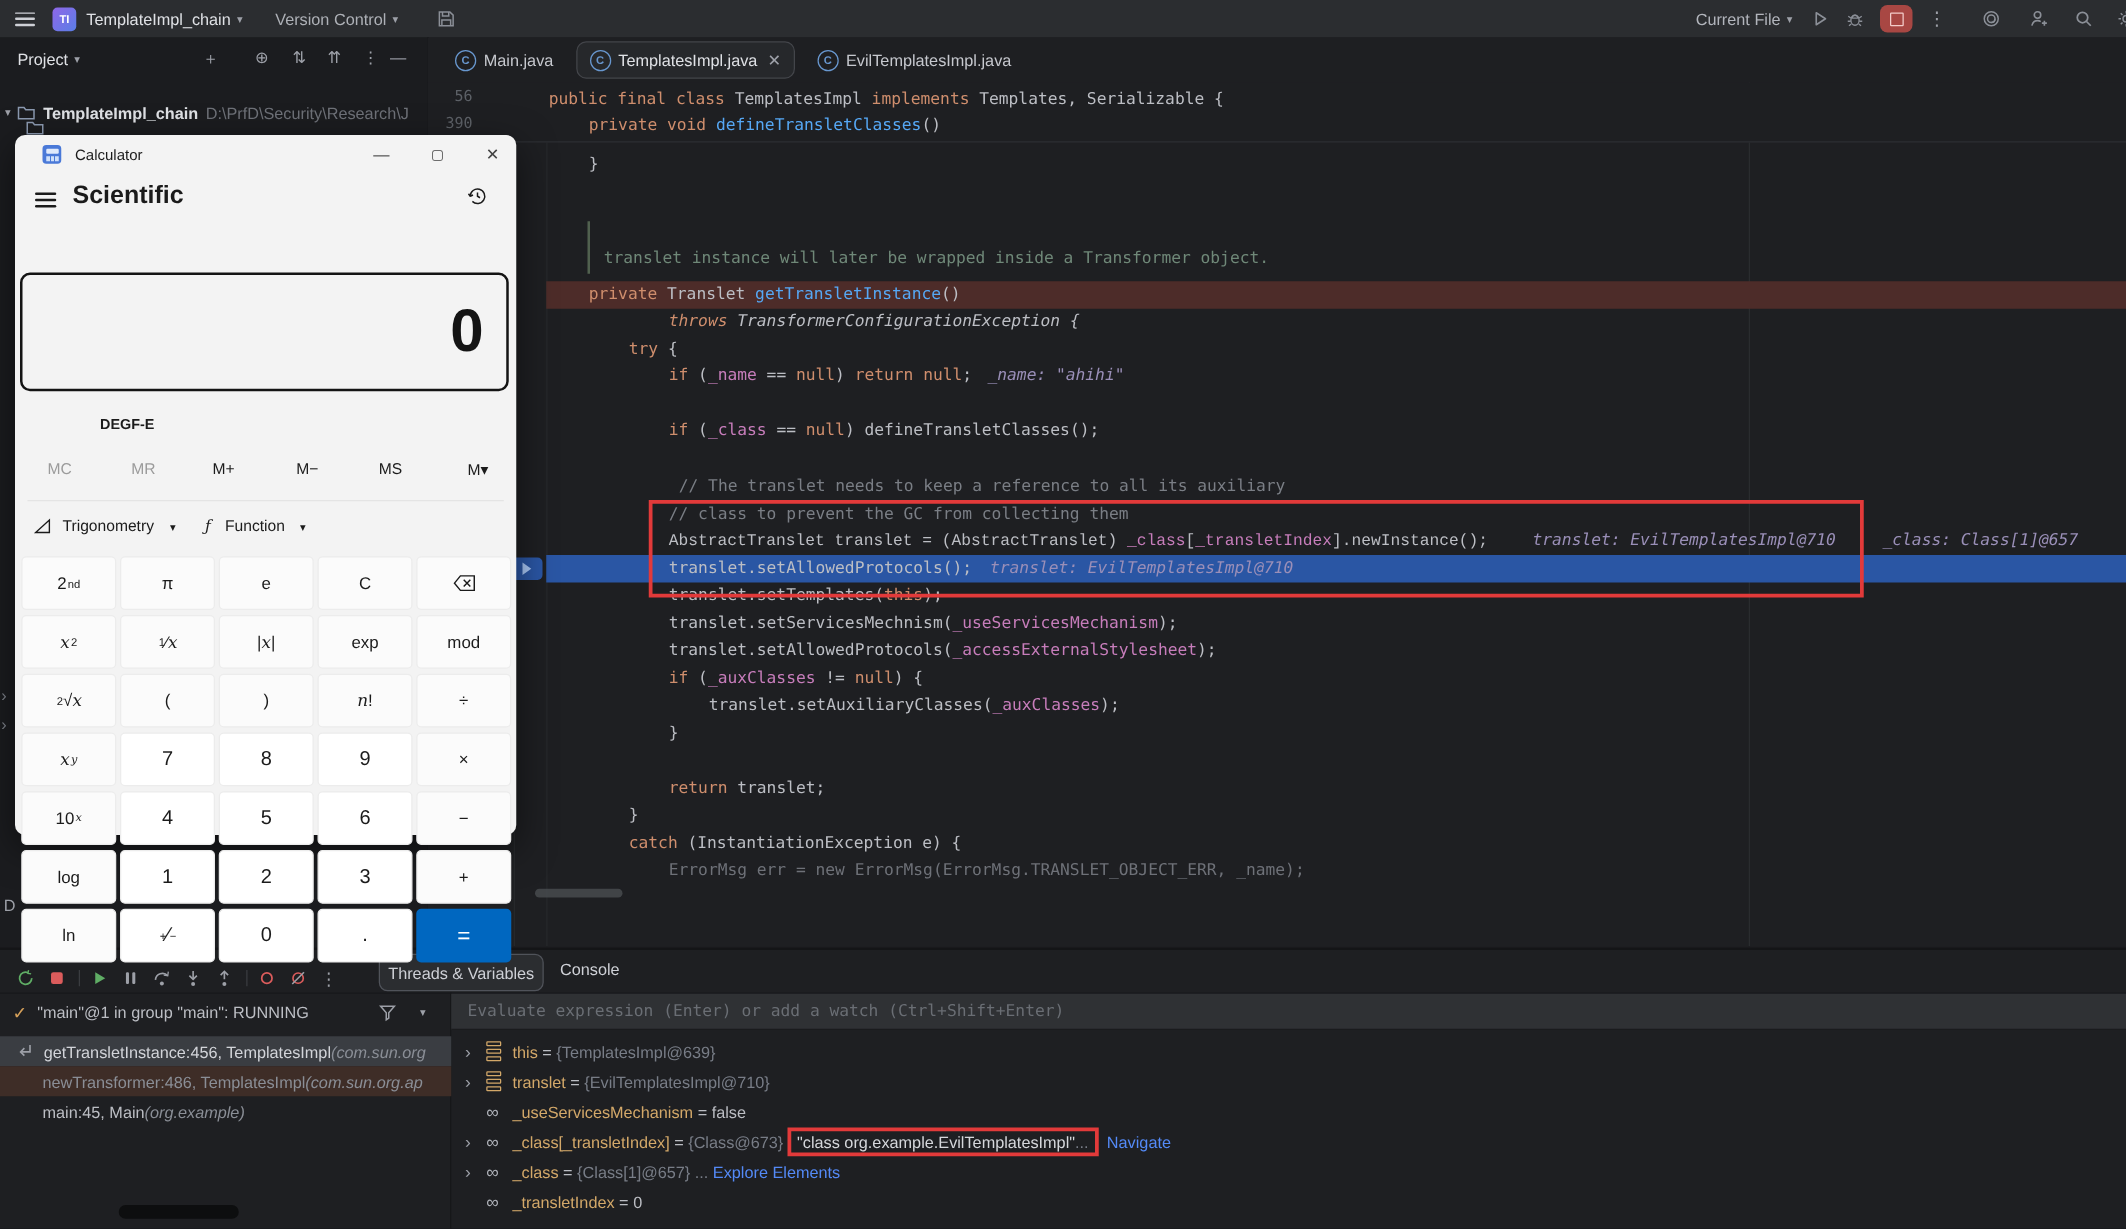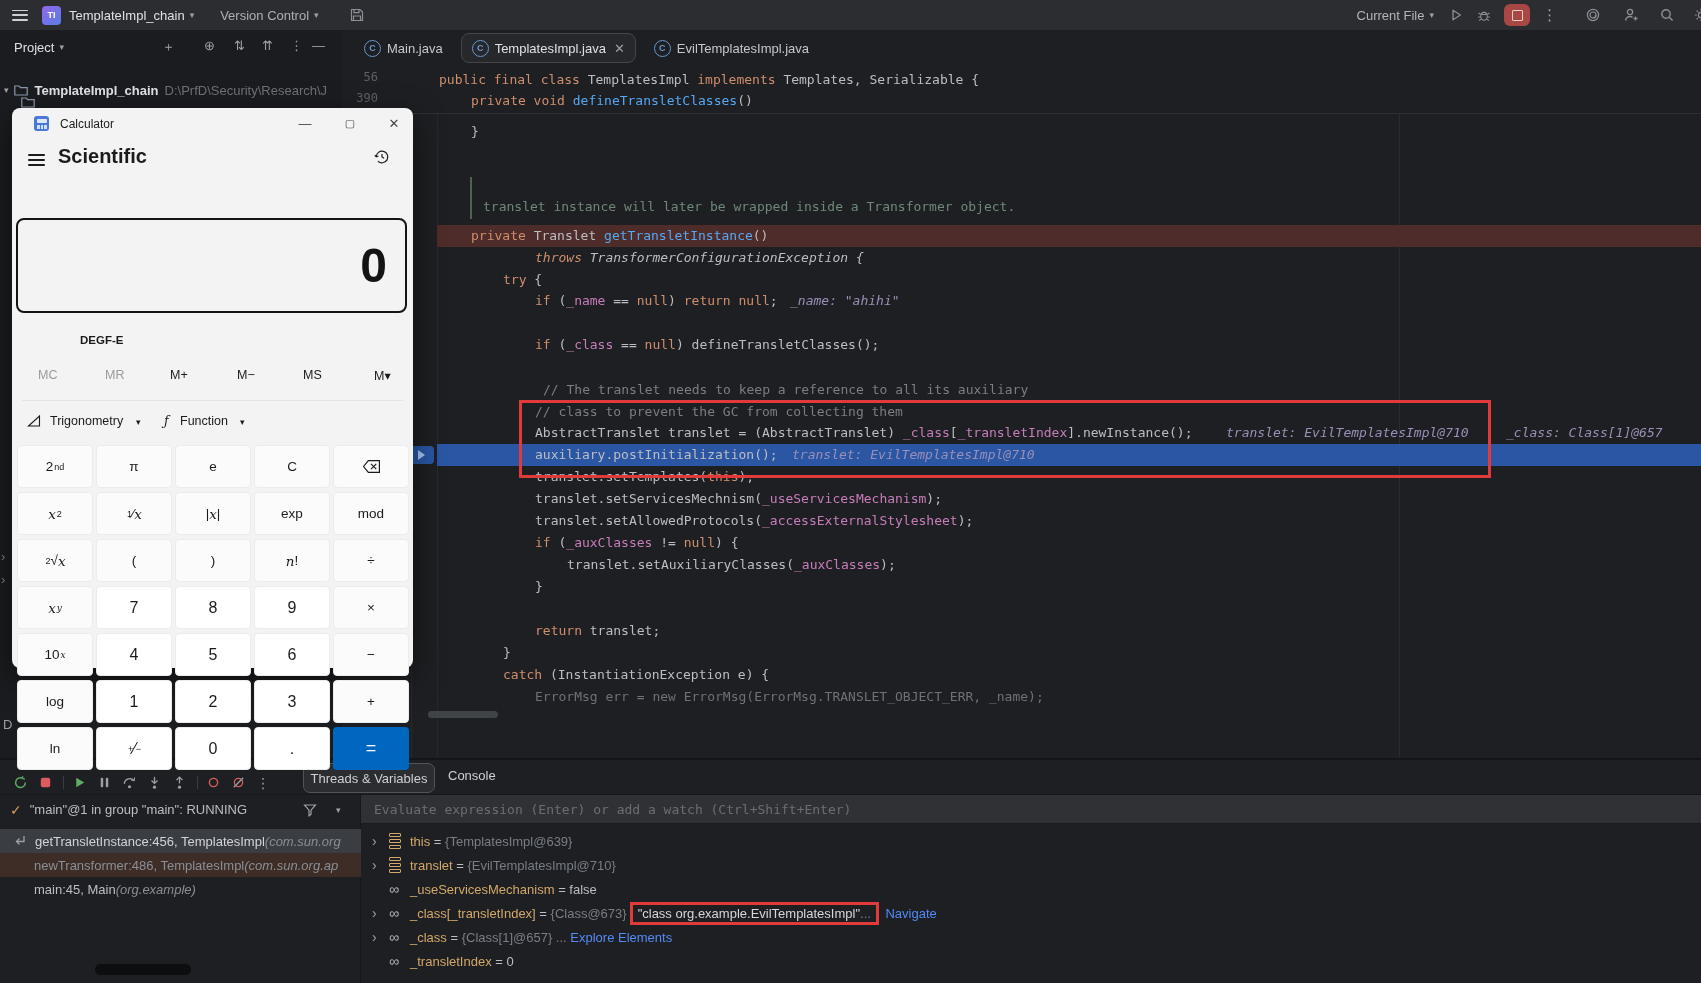--- a/index.html
+++ b/index.html
@@ -221,24 +221,24 @@
         <div class="code-line" style="left: 129px; top: 92px;"><span style="color: rgb(188, 190, 196);">}</span></div>
         <div class="code-line" style="left: 141px; top: 167px;"><span style="color: rgb(111, 136, 120);">translet instance will later be wrapped inside a Transformer object.</span></div>
         <div class="code-line" style="left: 129px; top: 196px; text-align: center;"><span style="color: rgb(207, 142, 109);">private </span><span style="color: rgb(188, 190, 196);">Translet </span><span style="color: rgb(86, 168, 245);">getTransletInstance</span><span style="color: rgb(188, 190, 196);">()</span></div>
         <div class="code-line" style="left: 193px; top: 218px; font-style: italic;"><span style="color: rgb(207, 142, 109);">throws </span><span style="color: rgb(188, 190, 196);">TransformerConfigurationException {</span></div>
         <div class="code-line" style="left: 161px; top: 240px;"><span style="color: rgb(207, 142, 109);">try </span><span style="color: rgb(188, 190, 196);">{</span></div>
         <div class="code-line" style="left: 193px; top: 261px;"><span style="color: rgb(207, 142, 109);">if </span><span style="color: rgb(188, 190, 196);">(</span><span style="color: rgb(199, 125, 187);">_name</span><span style="color: rgb(188, 190, 196);"> == </span><span style="color: rgb(207, 142, 109);">null</span><span style="color: rgb(188, 190, 196);">) </span><span style="color: rgb(207, 142, 109);">return </span><span style="color: rgb(207, 142, 109);">null</span><span style="color: rgb(188, 190, 196);">;</span></div>
         <span class="hint" style="left: 448px; top: 261px;">_name: "ahihi"</span>
         <div class="code-line" style="left: 193px; top: 305px;"><span style="color: rgb(207, 142, 109);">if </span><span style="color: rgb(188, 190, 196);">(</span><span style="color: rgb(199, 125, 187);">_class</span><span style="color: rgb(188, 190, 196);"> == </span><span style="color: rgb(207, 142, 109);">null</span><span style="color: rgb(188, 190, 196);">) defineTransletClasses();</span></div>
         <div class="code-line" style="left: 201px; top: 350px;"><span style="color: rgb(122, 126, 133);">// The translet needs to keep a reference to all its auxiliary</span></div>
         <div class="code-line" style="left: 193px; top: 372px;"><span style="color: rgb(122, 126, 133);">// class to prevent the GC from collecting them</span></div>
-        <div class="code-line" style="left: 193px; top: 393px;"><span style="color: rgb(188, 190, 196);">AbstractTranslet translet = (AbstractTranslet) </span><span style="color: rgb(199, 125, 187);">_class</span><span style="color: rgb(188, 190, 196);">[</span><span style="color: rgb(199, 125, 187);">_transletIndex</span><span style="color: rgb(188, 190, 196);">].newInstance();</span></div>
+        <div class="code-line" style="left: 193px; top: 393px; font-family: Liberation Mono, monospace;"><span style="color: rgb(188, 190, 196);">AbstractTranslet translet = (AbstractTranslet) </span><span style="color: rgb(199, 125, 187);">_class</span><span style="color: rgb(188, 190, 196);">[</span><span style="color: rgb(199, 125, 187);">_transletIndex</span><span style="color: rgb(188, 190, 196);">].newInstance();</span></div>
         <span class="hint" style="left: 884px; top: 393px;">translet: EvilTemplatesImpl@710</span>
         <span class="hint" style="left: 1164px; top: 393px;">_class: Class[1]@657</span>
-        <div class="code-line" style="left: 193px; top: 415px;"><span style="color: rgb(188, 190, 196);">auxiliary.postInitialization();</span></div>
+        <div class="code-line" style="left: 193px; top: 415px;"><span style="color: rgb(188, 190, 196);">translet.setAllowedProtocols();</span></div>
         <span class="hint" style="left: 450px; top: 415px;">translet: EvilTemplatesImpl@710</span>
         <div class="code-line" style="left: 193px; top: 437px;"><span style="color: rgb(188, 190, 196);">translet.setTemplates(</span><span style="color: rgb(207, 142, 109);">this</span><span style="color: rgb(188, 190, 196);">);</span></div>
         <div class="code-line" style="left: 193px; top: 459px;"><span style="color: rgb(188, 190, 196);">translet.setServicesMechnism(</span><span style="color: rgb(199, 125, 187);">_useServicesMechanism</span><span style="color: rgb(188, 190, 196);">);</span></div>
         <div class="code-line" style="left: 193px; top: 481px;"><span style="color: rgb(188, 190, 196);">translet.setAllowedProtocols(</span><span style="color: rgb(199, 125, 187);">_accessExternalStylesheet</span><span style="color: rgb(188, 190, 196);">);</span></div>
         <div class="code-line" style="left: 193px; top: 503px;"><span style="color: rgb(207, 142, 109);">if </span><span style="color: rgb(188, 190, 196);">(</span><span style="color: rgb(199, 125, 187);">_auxClasses</span><span style="color: rgb(188, 190, 196);"> != </span><span style="color: rgb(207, 142, 109);">null</span><span style="color: rgb(188, 190, 196);">) {</span></div>
         <div class="code-line" style="left: 225px; top: 525px;"><span style="color: rgb(188, 190, 196);">translet.setAuxiliaryClasses(</span><span style="color: rgb(199, 125, 187);">_auxClasses</span><span style="color: rgb(188, 190, 196);">);</span></div>
         <div class="code-line" style="left: 193px; top: 547px;"><span style="color: rgb(188, 190, 196);">}</span></div>
         <div class="code-line" style="left: 193px; top: 591px;"><span style="color: rgb(207, 142, 109);">return </span><span style="color: rgb(188, 190, 196);">translet;</span></div>
         <div class="code-line" style="left: 161px; top: 613px;"><span style="color: rgb(188, 190, 196);">}</span></div>
         <div class="code-line" style="left: 161px; top: 635px;"><span style="color: rgb(207, 142, 109);">catch </span><span style="color: rgb(188, 190, 196);">(InstantiationException e) {</span></div>

